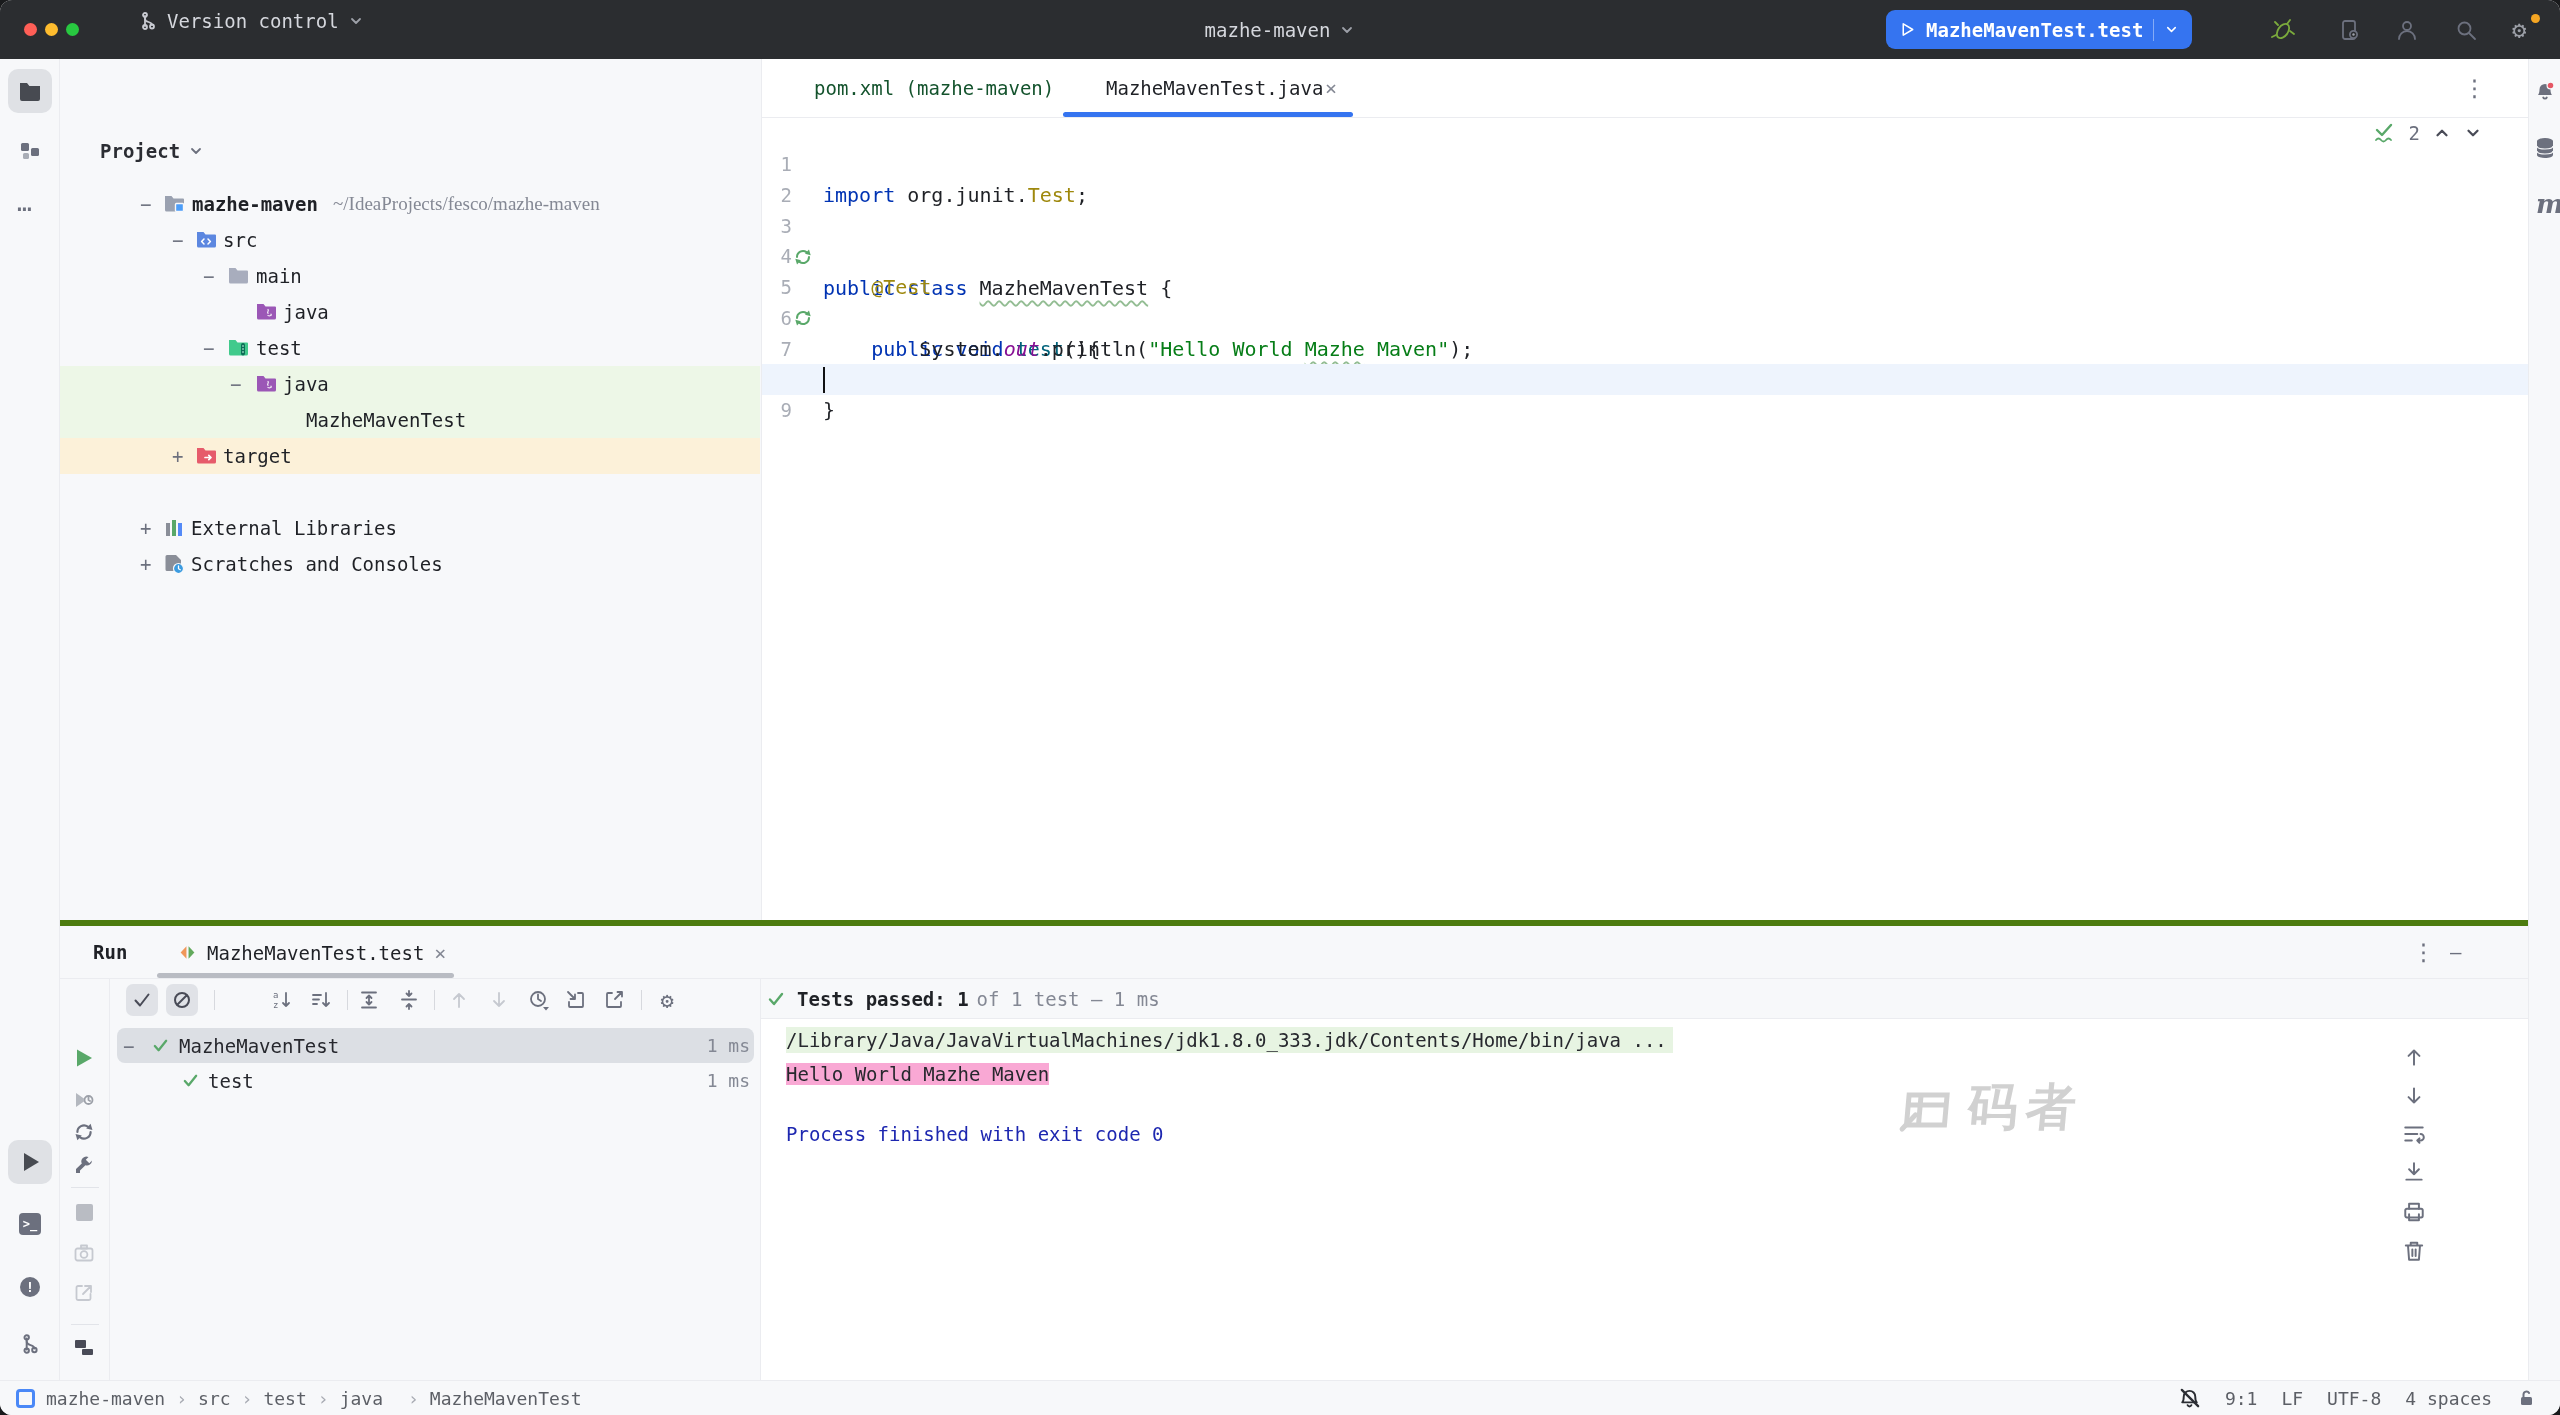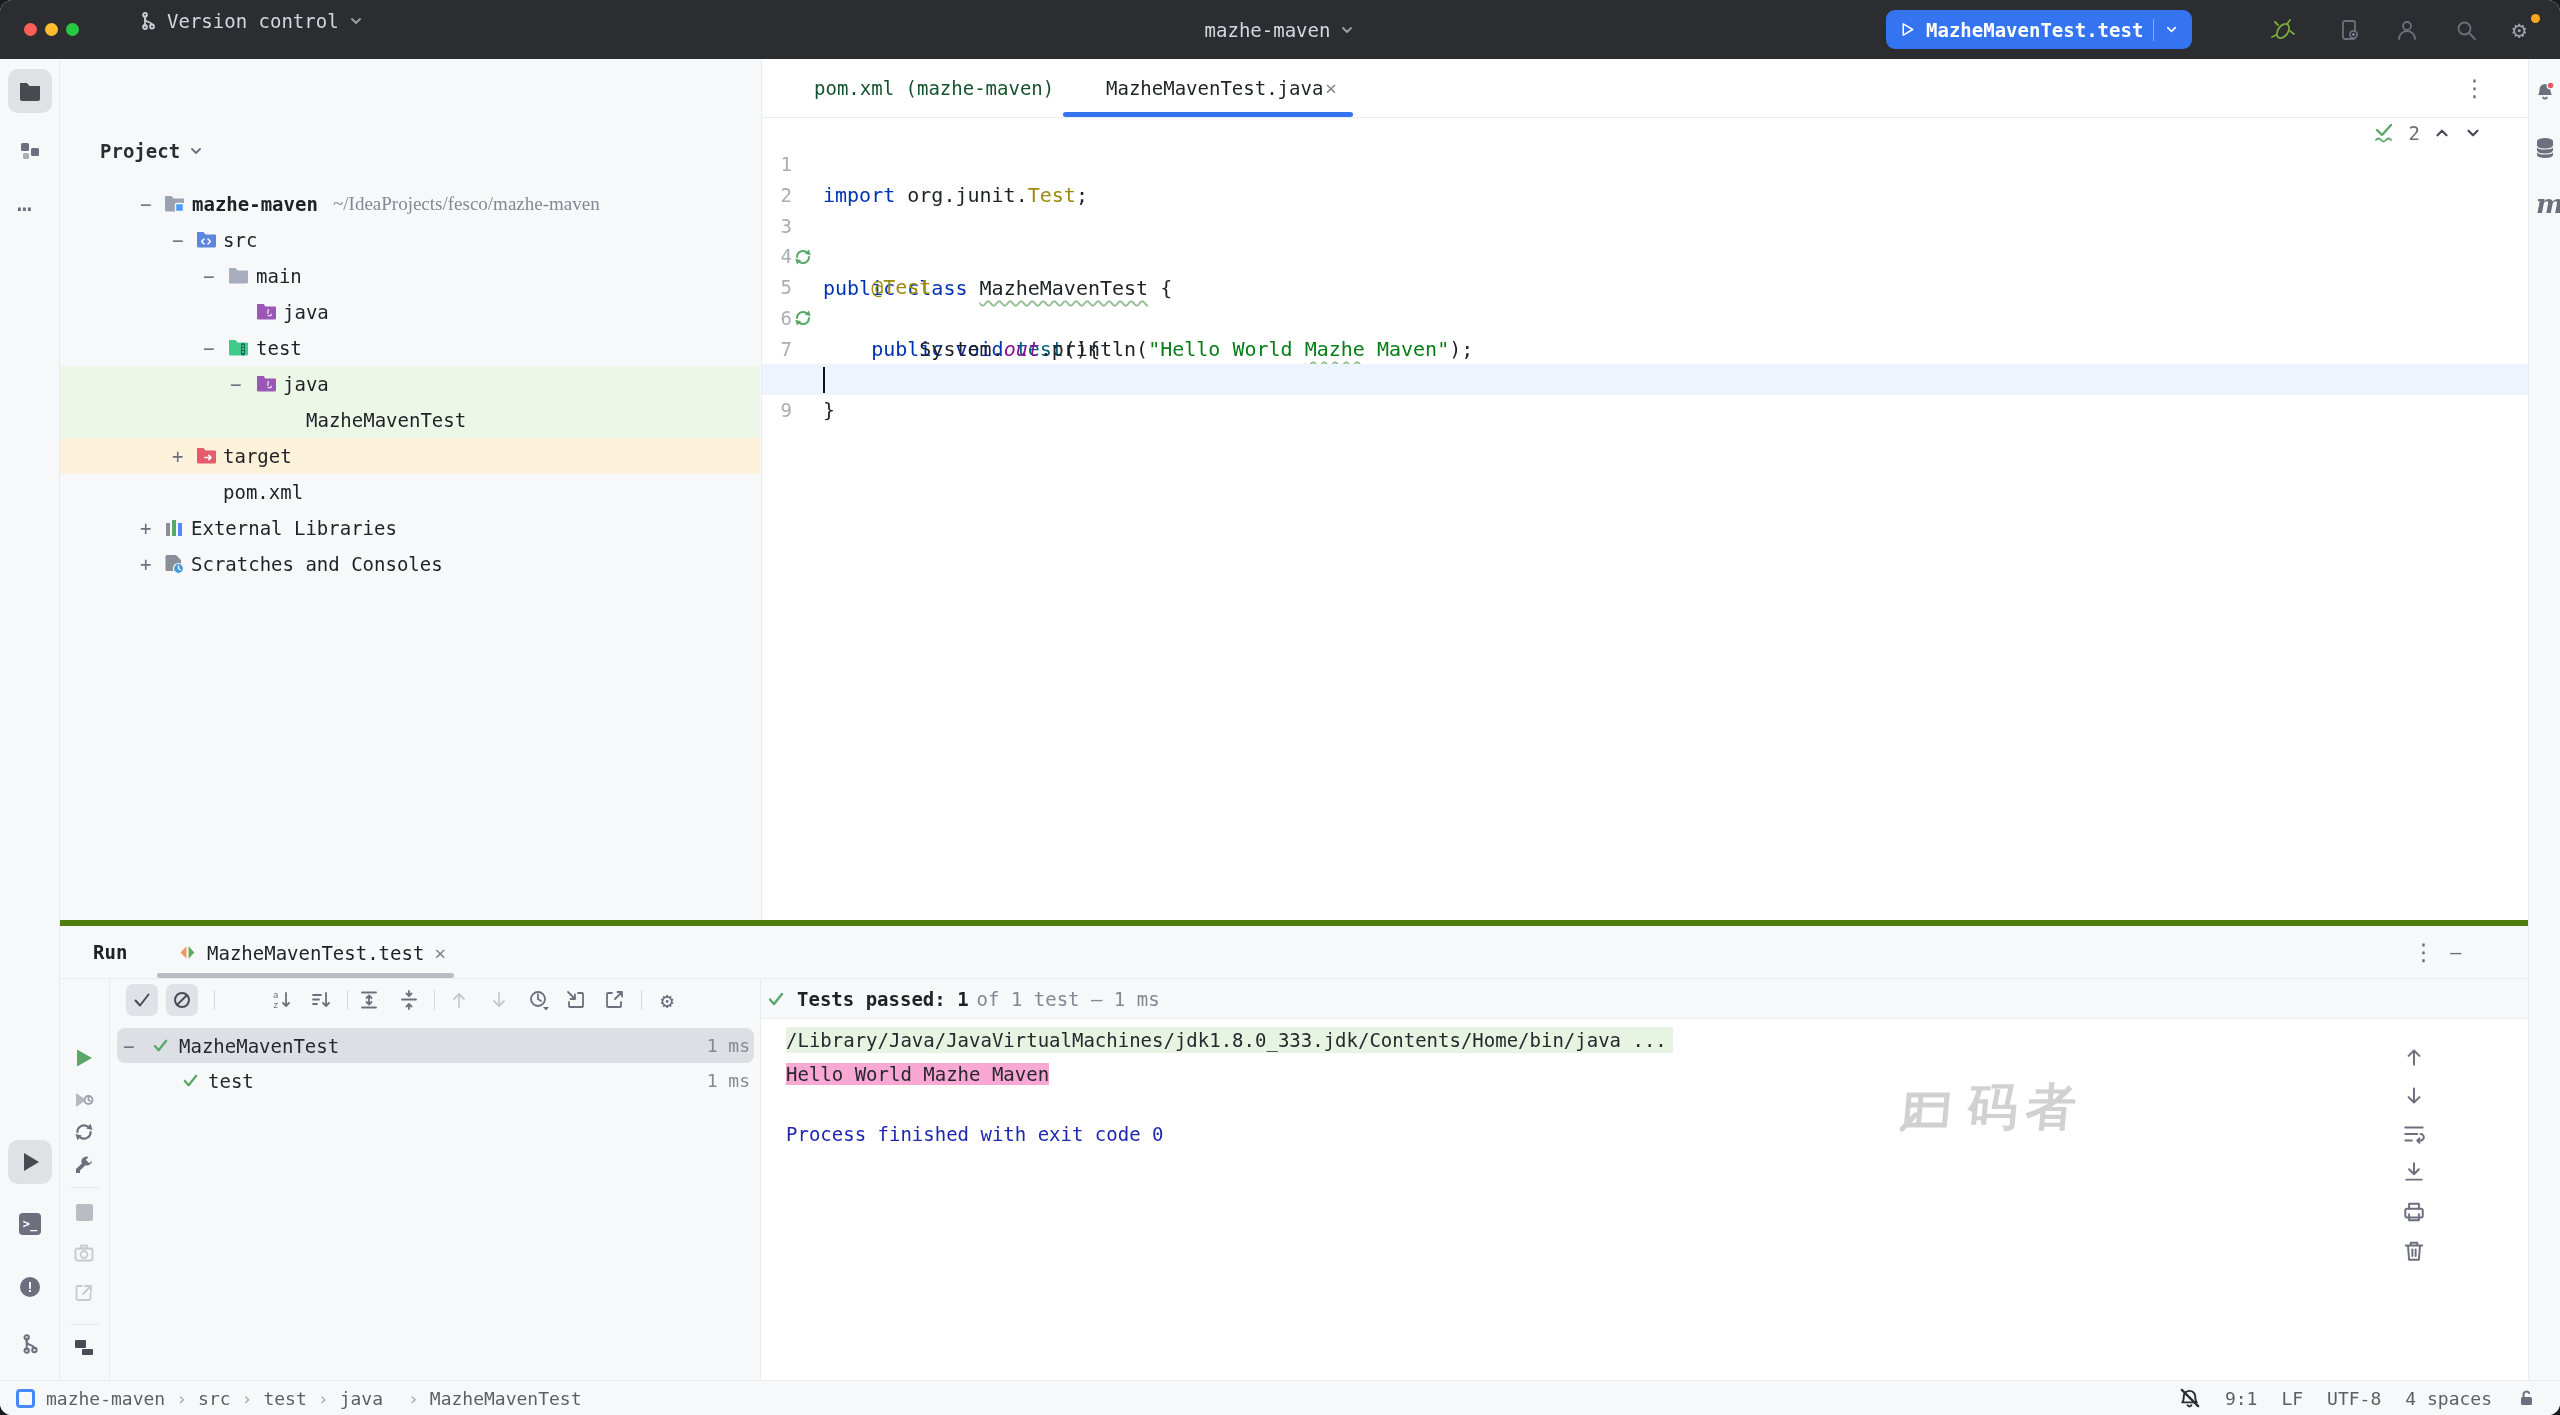--- a/index.html
+++ b/index.html
@@ -289,23 +289,20 @@
       <span class="tg" style="left:112px">+</span>
       <span class="fico" style="left:136px">
         <svg width="21" height="19" viewBox="0 0 21 19">
             <path d="M1 2h6.5l2 2.6H19a1 1 0 0 1 1 1V16a1.6 1.6 0 0 1-1.6 1.6H2.6A1.6 1.6 0 0 1 1 16z" fill="#e65b6b"></path>
             <path class="st-white" d="M9 11.5h6m0 0l-2.2-2.2M15 11.5l-2.2 2.2" style="stroke-width:1.7"></path>
           </svg>
       </span>
       <span class="lab" style="left:163px">target</span>
     </div>
 
-    <div class="trow" style="top:415px">
-      <span class="lab" style="left:163px">pom.xml</span>
-    </div>
 
     <div class="trow" style="top:451px">
       <span class="tg" style="left:80px">+</span>
       <span class="fico" style="left:104px;top:9px">
         <svg width="20" height="18" viewBox="0 0 20 18">
             <rect x="2" y="4" width="4" height="13" fill="#8a8e98"></rect>
             <rect x="8" y="1" width="4" height="16" fill="#59a869"></rect>
             <rect x="14" y="4" width="4" height="13" fill="#548af7"></rect>
           </svg>
       </span>

